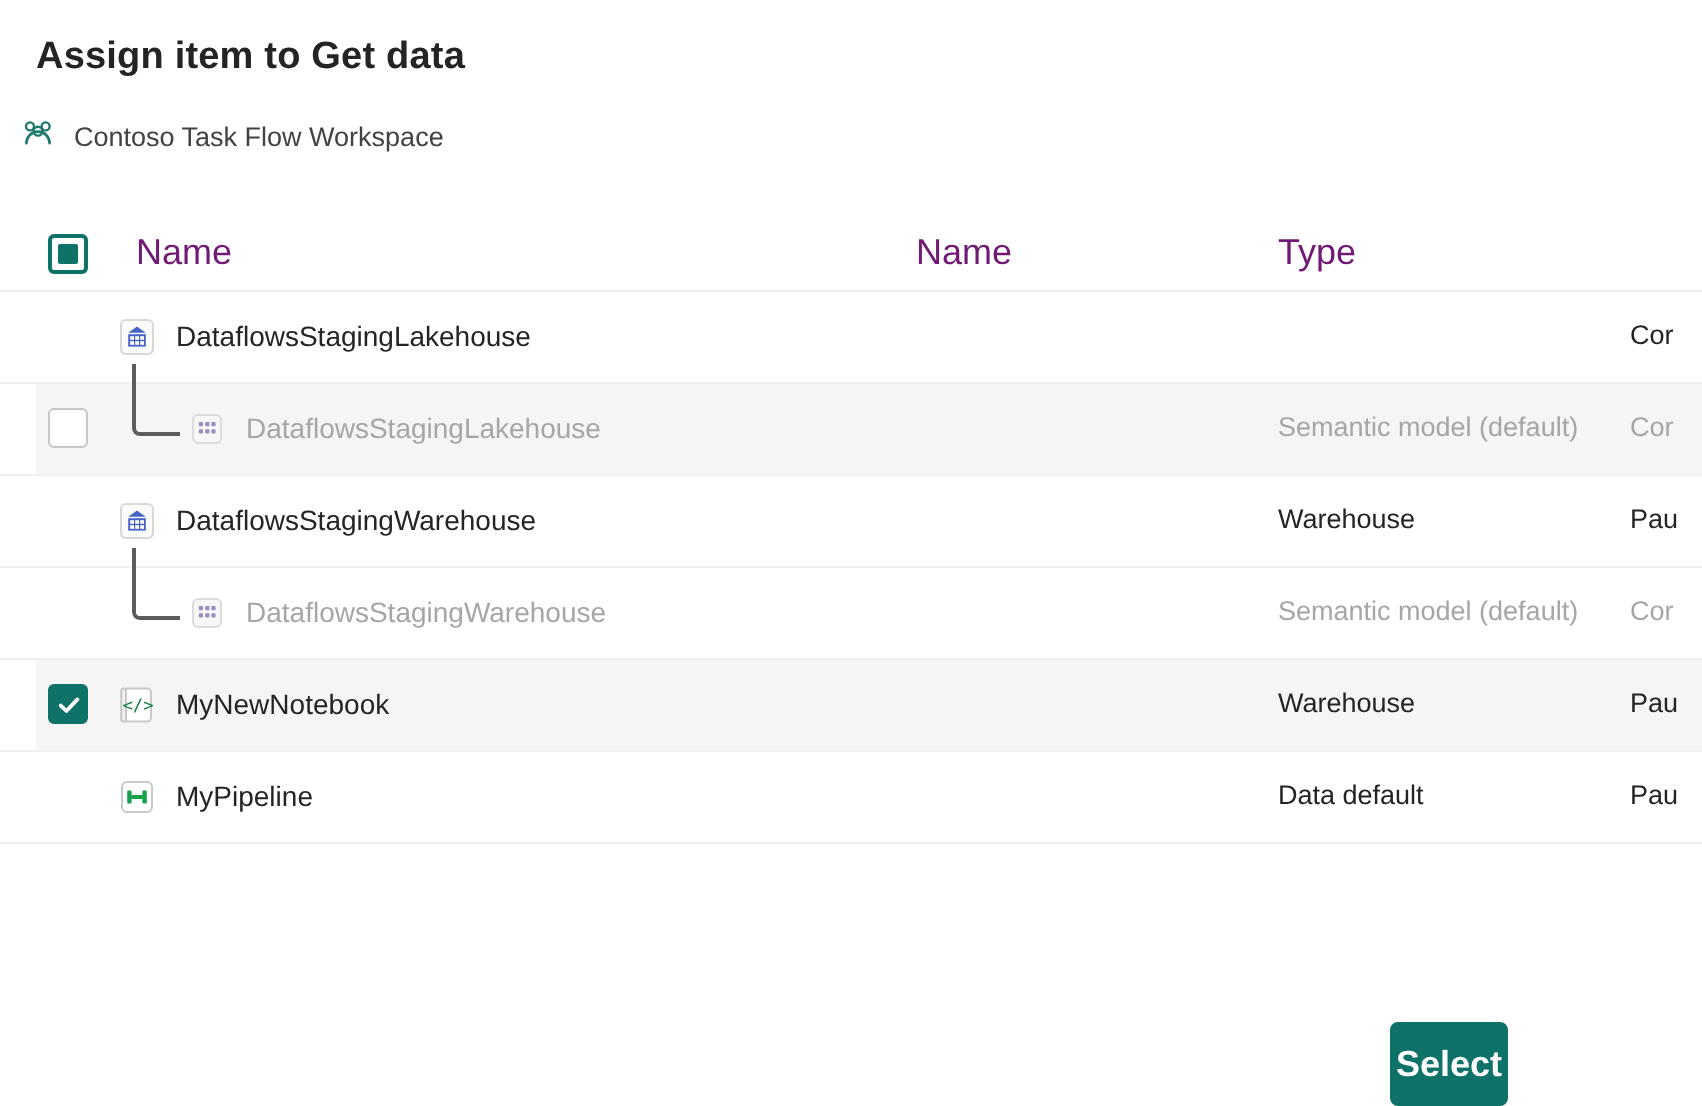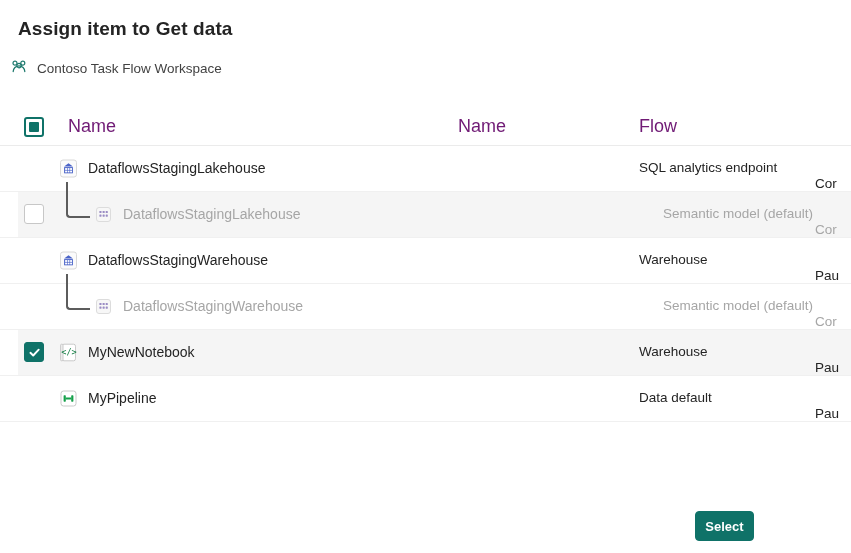--- a/index.html
+++ b/index.html
@@ -176,29 +176,28 @@
     color: #242424;
   }
   .cell-type {
     position: absolute;
     left: 639px;
     top: 14px;
     font-size: 13.5px;
     color: #242424;
     white-space: nowrap;
   }
-  .cell-type.muted { color: #a6a6a6; margin-left: 24px; }
+  .cell-type.muted { color: #a6a6a6; }
   .cell-owner {
     position: absolute;
     left: 815px;
     top: 14px;
     font-size: 13.5px;
     color: #242424;
     white-space: nowrap;
-    margin-top: 16px;
   }
   .cell-owner.muted { color: #a6a6a6; }
 
   
   .hscroll-track {
     position: absolute;
     left: 0;
     top: 489px;
     width: 851px;
     height: 11px;
@@ -209,23 +208,23 @@
   .footer {
     position: absolute;
     left: 0;
     top: 508px;
     width: 851px;
     height: 45px;
   }
   .btn {
     position: absolute;
     top: 3px;
-    height: 30px;
+    height: 42px;
     box-sizing: border-box;
-    font-size: 13px;
+    font-size: 18px;
     font-weight: bold;
     border-radius: 4px;
     cursor: pointer;
     display: flex;
     align-items: center;
     justify-content: center;
     font-family: "Liberation Sans", sans-serif;
   }
   .btn-select {
     left: 695px;
@@ -259,42 +258,41 @@
   <span class="workspace-name">Contoso Task Flow Workspace</span>
 </div>
 
 <div class="table">
   <div class="thead">
     <div class="hdr-cb">
         <span class="inner"></span>
       </div>
     <div class="th th-name">Name</div>
     <div class="th th-task">Name</div>
-    <div class="th th-type">Flow</div>
+    <div class="th th-type">Type</div>
     <div class="th th-owner">Ow</div>
   </div>
   <div id="rows-host">
       <div class="row">
         <div class="strip"></div>
         <span class="item-icon lvl0">
           <svg width="21" height="21" viewBox="0 0 21 21">
             <rect x="2.5" y="2" width="16" height="17" rx="2.5" fill="#fbfbfb" stroke="#d8d8d8" stroke-width="1"></rect>
             <path d="M10.5 5.2 6.1 8.4h8.8z" fill="#4a63c8"></path>
             <rect x="6.1" y="9.1" width="8.8" height="6.2" fill="#4a63c8"></rect>
             <rect x="7.1" y="10.1" width="1.9" height="1.8" fill="#ffffff"></rect>
             <rect x="9.6" y="10.1" width="1.9" height="1.8" fill="#ffffff"></rect>
             <rect x="12.1" y="10.1" width="1.9" height="1.8" fill="#ffffff"></rect>
             <rect x="7.1" y="12.6" width="1.9" height="1.8" fill="#ffffff"></rect>
             <rect x="9.6" y="12.6" width="1.9" height="1.8" fill="#ffffff"></rect>
             <rect x="12.1" y="12.6" width="1.9" height="1.8" fill="#ffffff"></rect>
           </svg>
         </span>
         <span class="item-name lvl0">DataflowsStagingLakehouse</span>
         <span class="cell-task"></span>
-        <span class="cell-type">SQL analytics endpoint</span>
         <span class="cell-owner">Cor</span>
       </div>
       <div class="row alt">
         <div class="strip"></div>
         <div class="cb unchecked"></div>
         <div class="connector"></div>
         <span class="item-icon lvl1">
           <svg width="21" height="21" viewBox="0 0 21 21">
             <rect x="3.5" y="3.5" width="14" height="14" rx="2.5" fill="#f7f7f7" stroke="#dcdcdc" stroke-width="1"></rect>
             <rect x="6.4" y="7.0" width="2.1" height="2.1" rx="0.4" fill="#9a8cc4"></rect>

